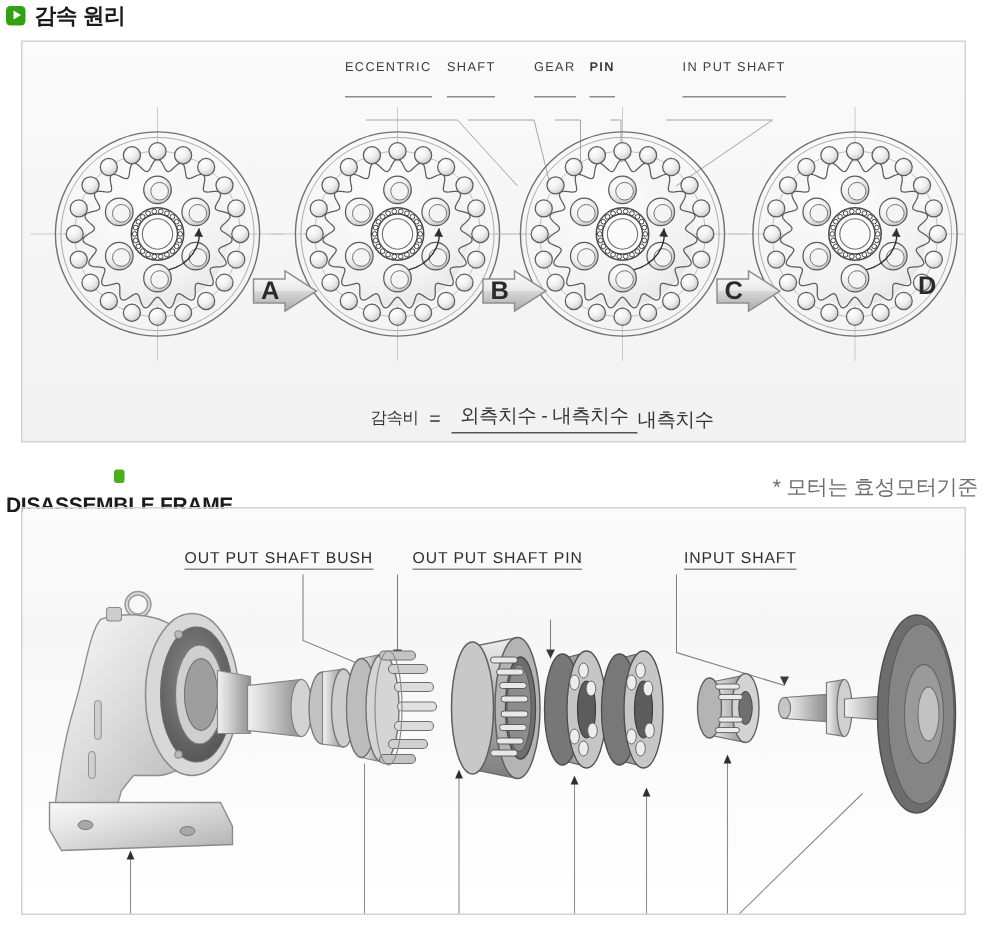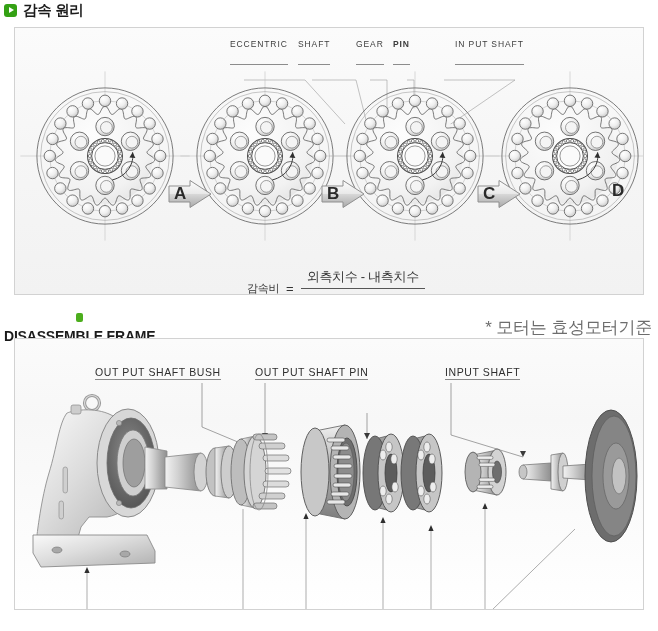--- a/index.html
+++ b/index.html
@@ -49,21 +49,21 @@
     width: 7px; height: 9px;
     border-radius: 2px;
     background: #4cae1d;
     flex: 0 0 auto;
     margin-right: 1px;
   }
 
   .note-right {
     position: absolute;
     right: 6px; top: 316px;
-    font-size: 17px;
+    font-size: 14px;
     color: #6d6d6d;
     letter-spacing: -0.2px;
     white-space: nowrap;
   }
 
   
   .panel {
     position: absolute;
     border: 1px solid #d2d2d2;
     background:
@@ -120,21 +120,21 @@
   .formula {
     position: absolute;
     left: 232px; top: 240px;
     display: flex;
     align-items: center;
     gap: 7px;
     color: #333;
   }
   .formula .lhs { font-size: 11px; letter-spacing: -0.3px; }
   .formula .eq  { font-size: 13px; }
-  .formula .frac { display: flex; flex-direction: column; align-items: center; }
+  .formula .frac { display: flex; flex-direction: row; align-items: center; }
   .formula .num {
     font-size: 13px; letter-spacing: -0.3px;
     padding: 0 6px 2px 6px;
     border-bottom: 1px solid #555;
   }
   .formula .den { font-size: 13px; letter-spacing: -0.3px; padding-top: 2px; }
 </style>
 </head>
 <body>
 
@@ -505,18 +505,18 @@
       </g>
       <g fill="#2e2e2e">
         <path d="M 72,228 l -2.6,6 l 5.2,0 z"></path>
         <path d="M 291,174 l -2.6,6 l 5.2,0 z"></path>
         <path d="M 368,178 l -2.6,6 l 5.2,0 z"></path>
         <path d="M 416,186 l -2.6,6 l 5.2,0 z"></path>
         <path d="M 470,164 l -2.6,6 l 5.2,0 z"></path>
       </g>
     </svg>
 
-    <span class="cap2 u" style="left:80px; top:27px;">OUT PUT SHAFT BUSH</span>
-    <span class="cap2 u" style="left:240px; top:27px;">OUT PUT SHAFT PIN</span>
-    <span class="cap2 u" style="left:430px; top:27px;">INPUT SHAFT</span>
+    <span class="cap2 u" style="left:108px; top:27px;">OUT PUT SHAFT BUSH</span>
+    <span class="cap2 u" style="left:260px; top:27px;">OUT PUT SHAFT PIN</span>
+    <span class="cap2 u" style="left:441px; top:27px;">INPUT SHAFT</span>
   </div>
 
 </div>
 
 </body></html>

